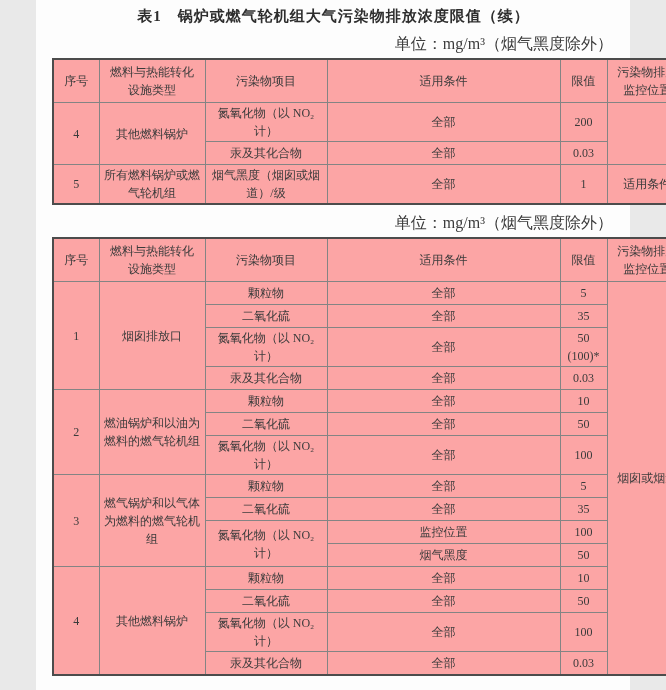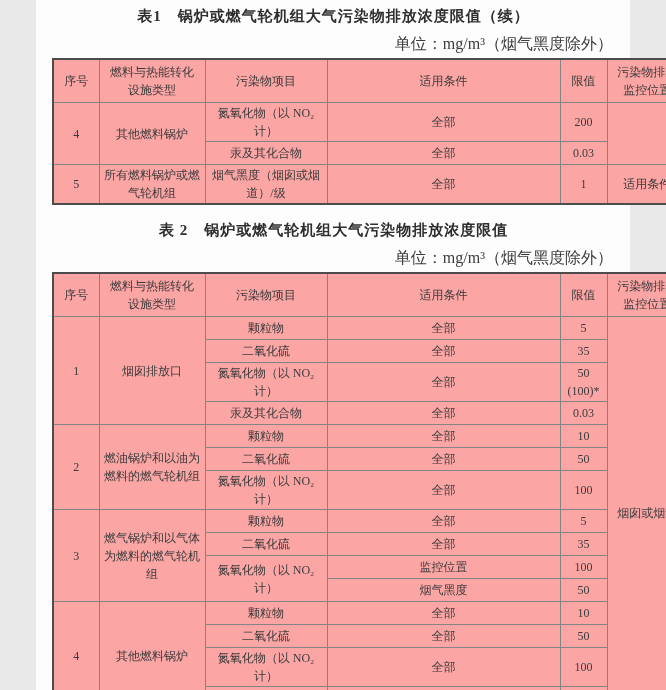--- a/index.html
+++ b/index.html
@@ -74,21 +74,20 @@
       <td>5</td>
       <td>所有燃料锅炉或燃气轮机组</td>
       <td>烟气黑度（烟囱或烟道）/级</td>
       <td>全部</td>
       <td>1</td>
       <td>适用条件</td>
     </tr>
   </tbody>
     </table>
 
-  <div class="tbl-title second">表 2　锅炉或燃气轮机组大气污染物排放浓度限值</div>
   <div class="unit-line">单位：mg/m³（烟气黑度除外）</div>
 
   <table>
     <colgroup>
       <col style="width:46px">
         <col style="width:106px">
         <col style="width:122px">
       <col style="width:233px">
         <col style="width:47px">
         <col style="width:81px">

